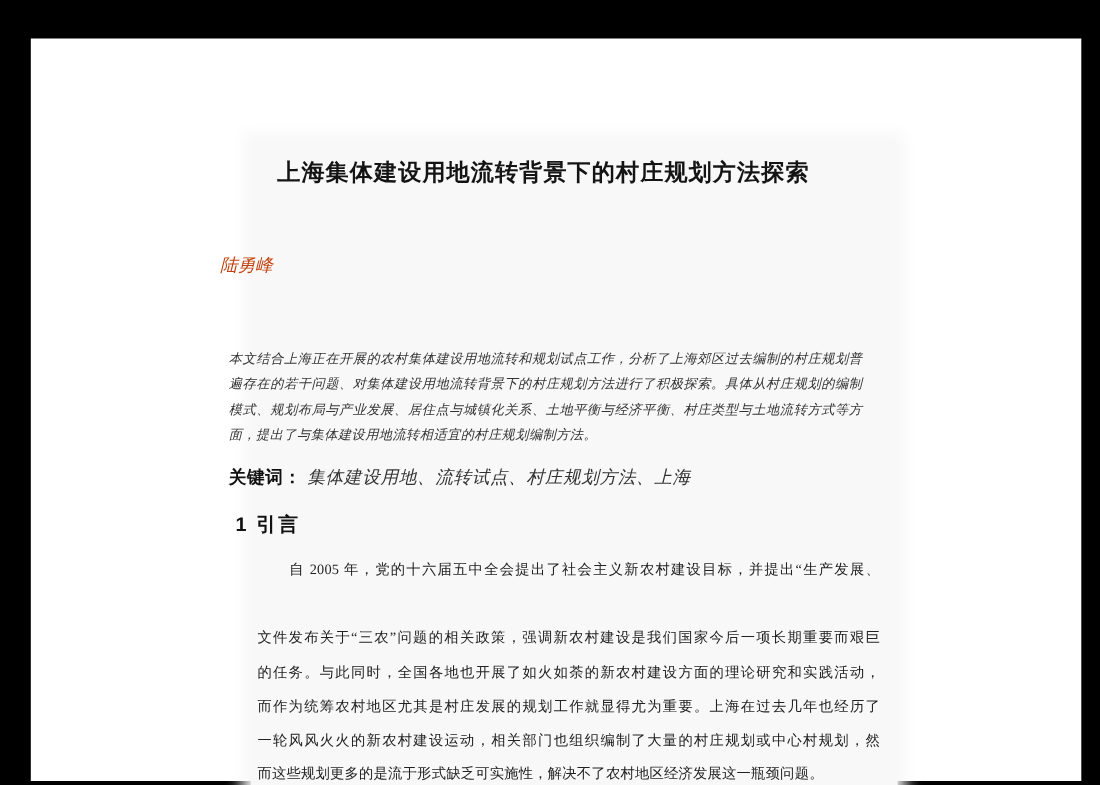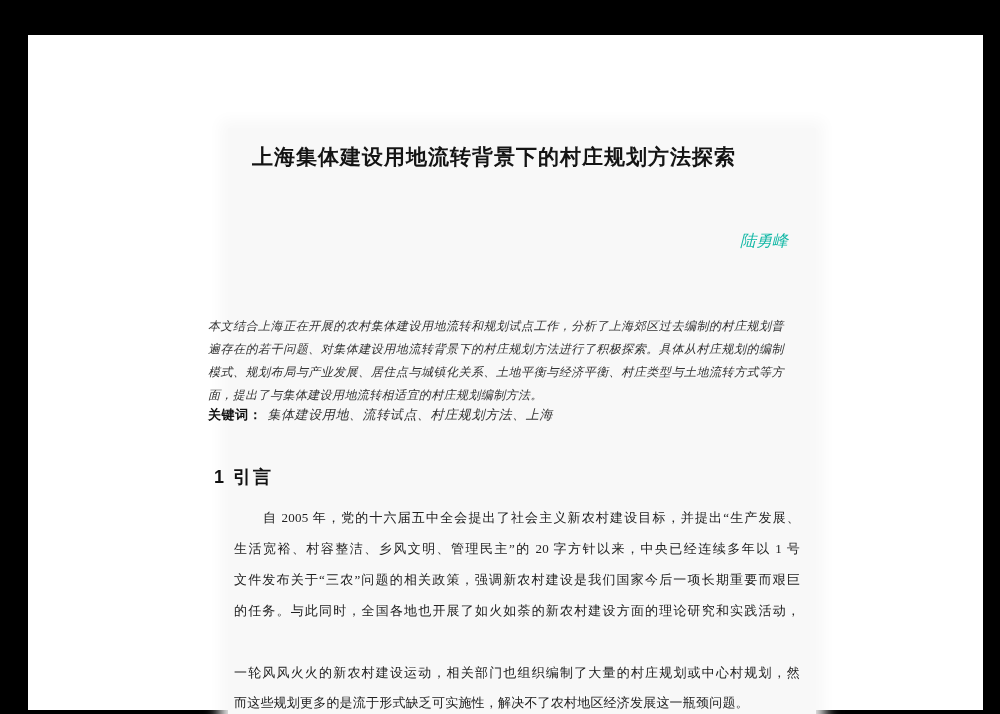--- a/index.html
+++ b/index.html
@@ -51,23 +51,23 @@
     font-weight: bold;
     letter-spacing: 1px;
     color: #141414;
     white-space: nowrap;
   }
   .doc-author {
     position: absolute;
     left: 200px;
     top: 231px;
     width: 588px;
-    text-align: right;
+    text-align: left;
     font-size: 16px;
-    color: #14b8a6;
+    color: #c2410c;
     font-style: italic;
     white-space: nowrap;
   }
   .abs-line {
     position: absolute;
     left: 208px;
     width: 576px;
     height: 17px;
     font-size: 12px;
     color: #333333;
@@ -83,23 +83,23 @@
   }
   .abs-label {
     font-style: normal;
     font-weight: bold;
     color: #111111;
     padding-right: 4px;
   }
   .kw-line {
     position: absolute;
     left: 208px;
-    top: 406px;
+    top: 424px;
     width: 576px;
-    font-size: 13px;
+    font-size: 16px;
     color: #333333;
     font-style: italic;
     letter-spacing: 0.6px;
     white-space: nowrap;
   }
   .kw-label {
     font-style: normal;
     font-weight: bold;
     color: #111111;
     padding-right: 5px;
@@ -154,20 +154,20 @@
     <div class="abs-line just" style="top:364px">模式、规划布局与产业发展、居住点与城镇化关系、土地平衡与经济平衡、村庄类型与土地流转方式等方</div>
     <div class="abs-line" style="top:387px">面，提出了与集体建设用地流转相适宜的村庄规划编制方法。</div>
 
     <div class="kw-line">
       <span class="kw-label">关键词：</span><span>集体建设用地、流转试点、村庄规划方法、上海</span>
     </div>
 
     <div class="sec-heading">1 引言</div>
 
     <div class="body-line just indent" style="top:509px">自 2005 年，党的十六届五中全会提出了社会主义新农村建设目标，并提出“生产发展、</div>
-    <div class="body-line just" style="top:540px">生活宽裕、村容整洁、乡风文明、管理民主”的 20 字方针以来，中央已经连续多年以 1 号</div>
     <div class="body-line just" style="top:571px">文件发布关于“三农”问题的相关政策，强调新农村建设是我们国家今后一项长期重要而艰巨</div>
     <div class="body-line just" style="top:602px">的任务。与此同时，全国各地也开展了如火如荼的新农村建设方面的理论研究和实践活动，</div>
+    <div class="body-line just" style="top:633px">而作为统筹农村地区尤其是村庄发展的规划工作就显得尤为重要。上海在过去几年也经历了</div>
     <div class="body-line just" style="top:664px">一轮风风火火的新农村建设运动，相关部门也组织编制了大量的村庄规划或中心村规划，然</div>
     <div class="body-line" style="top:694px">而这些规划更多的是流于形式缺乏可实施性，解决不了农村地区经济发展这一瓶颈问题。</div>
 
   </div>
 </div>
 
 </body></html>

